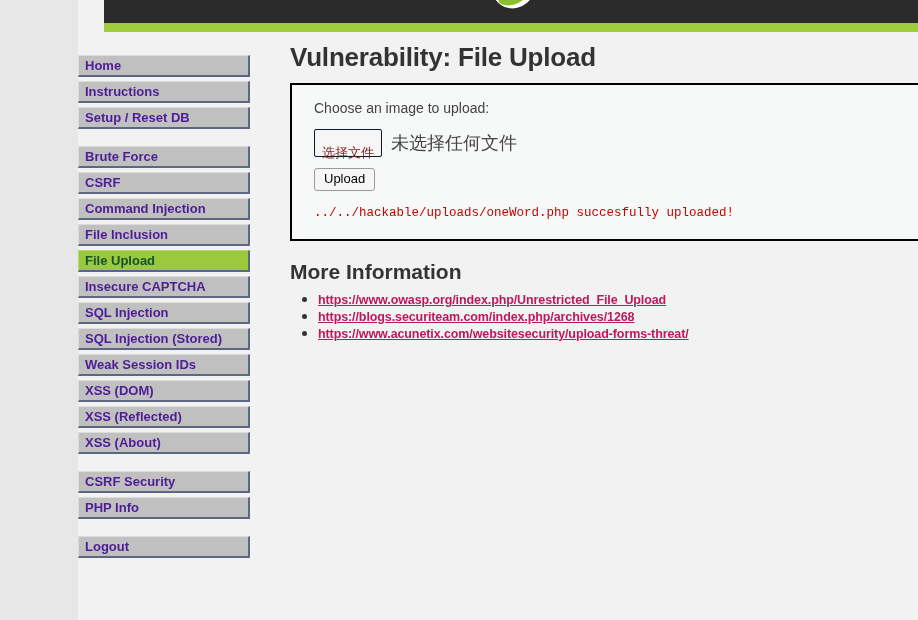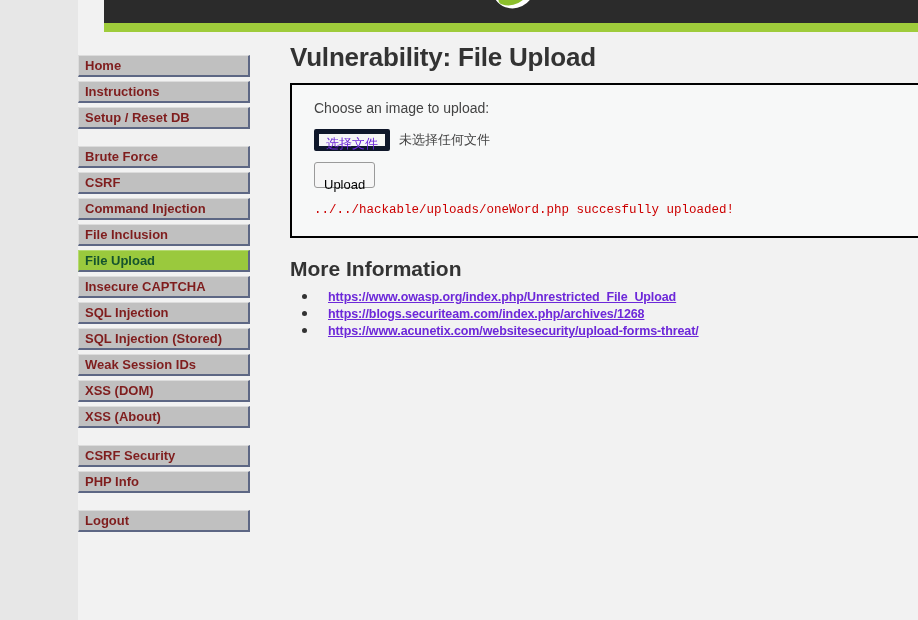--- a/index.html
+++ b/index.html
@@ -86,21 +86,21 @@
 
   .nav-item {
     display: block;
     box-sizing: border-box;
     width: 172px;
     height: 22px;
     line-height: 20px;
     padding: 0 0 0 6px;
     margin: 0 0 4px 0;
     background: #c0c0c0;
-    color: #7f1d1d;
+    color: #4c1d95;
     font-size: 13px;
     font-weight: bold;
     font-family: "Liberation Sans", sans-serif;
     border-top: 1px solid #dcdcdc;
     border-left: 1px solid #dcdcdc;
     border-right: 2px solid #5d6784;
     border-bottom: 2px solid #5d6784;
     text-decoration: none;
     white-space: nowrap;
     overflow: hidden;
@@ -154,42 +154,42 @@
   .file-row {
     display: flex;
     align-items: center;
     margin: 0 0 11px 0;
   }
   .file-btn {
     box-sizing: border-box;
     display: inline-block;
     height: 22px;
     line-height: 19px;
-    padding: 0 7px;
+    padding: 13px 7px;
     background: #f6f6f6;
-    border: 5px solid #0f172a;
+    border: 1px solid #0f172a;
     border-radius: 2px;
     font-size: 13px;
-    color: #6d28d9;
+    color: #7f1d1d;
     font-family: "Liberation Sans", sans-serif;
     cursor: pointer;
   }
   .file-name {
     margin-left: 9px;
-    font-size: 13px;
+    font-size: 18px;
     color: #444444;
     font-family: "Liberation Sans", sans-serif;
   }
 
   .upload-btn {
     box-sizing: border-box;
     display: inline-block;
     height: 23px;
     line-height: 20px;
-    padding: 12px 9px;
+    padding: 0 9px;
     background: #f6f6f6;
     border: 1px solid #9a9a9a;
     border-radius: 3px;
     font-size: 13px;
     color: #000000;
     font-family: "Liberation Sans", sans-serif;
     cursor: pointer;
     margin-bottom: 14px;
   }
 
@@ -217,25 +217,24 @@
   }
   #more-info-list li {
     margin: 0;
     padding: 0;
     line-height: 15px;
     color: #333333;
   }
   #more-info-list li a {
     font-size: 12.5px;
     font-weight: bold;
-    color: #6d28d9;
+    color: #be185d;
     text-decoration: underline;
     font-family: "Liberation Sans", sans-serif;
     letter-spacing: -0.1px;
-    margin-left: 10px;
   }
 </style>
 </head>
 <body>
 
 <div id="page">
 
   <div id="left-gutter"></div>
   <div id="body-col"></div>
 
@@ -262,20 +261,21 @@
       <a class="nav-item" href="#">Brute Force</a>
       <a class="nav-item" href="#">CSRF</a>
       <a class="nav-item" href="#">Command Injection</a>
       <a class="nav-item" href="#">File Inclusion</a>
       <a class="nav-item active" href="#">File Upload</a>
       <a class="nav-item" href="#">Insecure CAPTCHA</a>
       <a class="nav-item" href="#">SQL Injection</a>
       <a class="nav-item" href="#">SQL Injection (Stored)</a>
       <a class="nav-item" href="#">Weak Session IDs</a>
       <a class="nav-item" href="#">XSS (DOM)</a>
+      <a class="nav-item" href="#">XSS (Reflected)</a>
       <a class="nav-item" href="#">XSS (About)</a>
     </div>
 
     <div class="nav-group">
       <a class="nav-item" href="#">CSRF Security</a>
       <a class="nav-item" href="#">PHP Info</a>
     </div>
 
     <div class="nav-group">
       <a class="nav-item" href="#">Logout</a>

